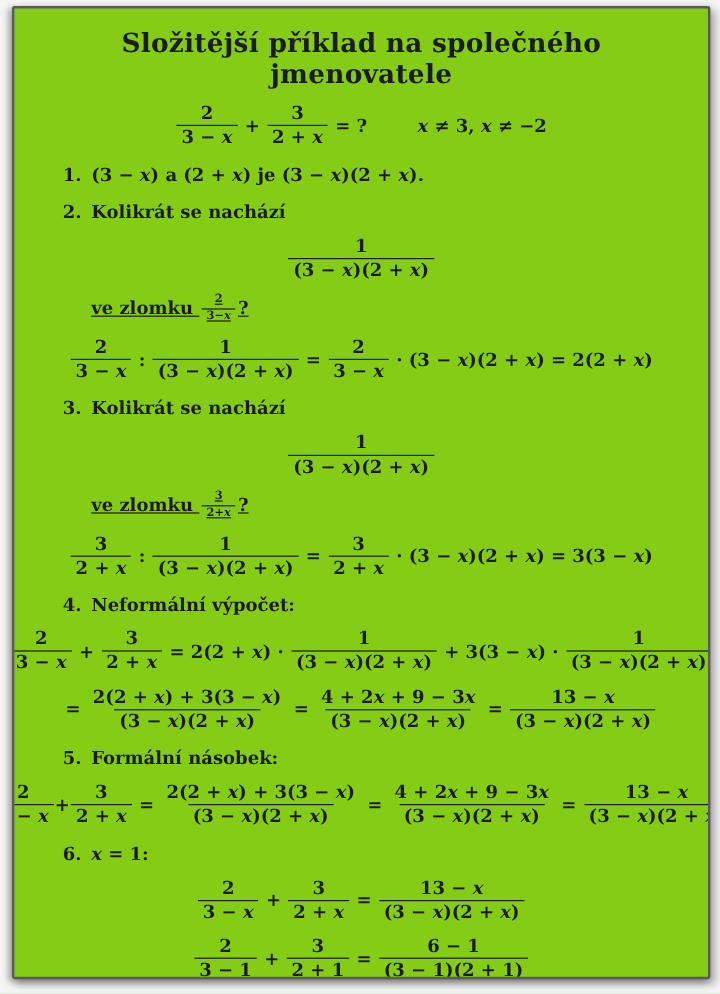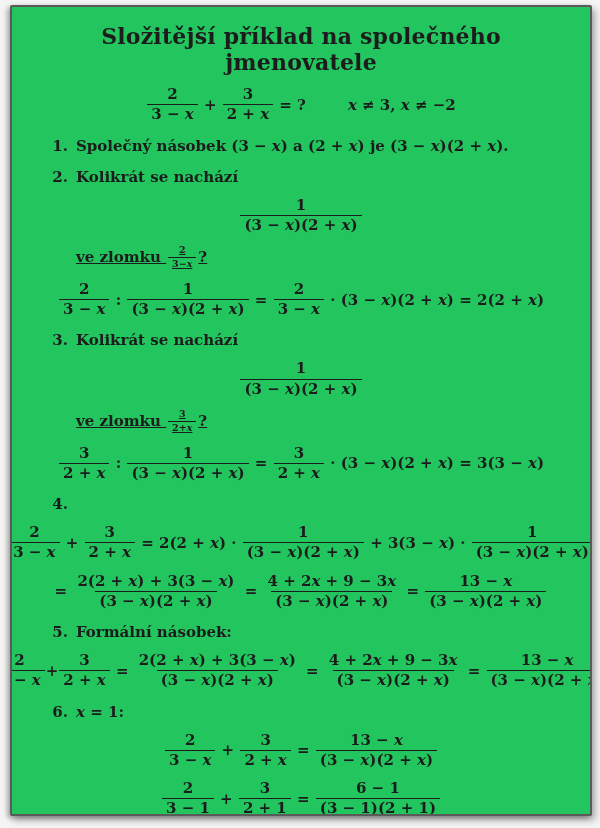--- a/index.html
+++ b/index.html
@@ -7,21 +7,21 @@
     width: 600px; height: 828px;
     background: #f4f4f4;
     font-family: "DejaVu Serif", serif;
     font-weight: 700;
     color: #1c1c1c;
     overflow: hidden;
   }
   .page {
     position: absolute;
     left: 10px; top: 5px; right: 8px; bottom: 12px;
-    background: #22c55e;
+    background: #84cc16;
     border: 2px solid #5a5a5a;
     border-radius: 2px;
     box-shadow: -3px 2px 5px rgba(0,0,0,0.28), 3px 4px 7px rgba(0,0,0,0.32);
     padding: 10px 20px 6px 20px;
     box-sizing: border-box;
     overflow: hidden;
   }
   .title {
     font-size: 22px;
     text-align: center;
@@ -83,41 +83,42 @@
 <body>
 
 <div class="page">
 
   <h1 class="title">Složitější příklad na společného jmenovatele</h1>
 
   <div class="mline"><span class="frac tok"><span class="num">2</span><span class="den">3 − <i>x</i></span></span><span class="mi tok"> + </span><span class="frac tok"><span class="num">3</span><span class="den">2 + <i>x</i></span></span><span class="mi tok"> = ?</span><span class="gap tok" style="width: 42px;"></span><span class="mi tok"><i>x</i> ≠ 3, <i>x</i> ≠ −2</span></div>
 
   <div class="item">
     <span class="no">1.</span>
-    <span class="itext"><span class="rm tok">Společný násobek </span><span class="mi tok">(3 − <i>x</i>)</span><span class="rm tok"> a </span><span class="mi tok">(2 + <i>x</i>)</span><span class="rm tok"> je </span><span class="mi tok">(3 − <i>x</i>)(2 + <i>x</i>)</span><span class="rm tok">.</span></span>
+    <span class="itext"><span class="mi tok">(3 − <i>x</i>)</span><span class="rm tok"> a </span><span class="mi tok">(2 + <i>x</i>)</span><span class="rm tok"> je </span><span class="mi tok">(3 − <i>x</i>)(2 + <i>x</i>)</span><span class="rm tok">.</span></span>
   </div>
 
   <div class="item">
     <span class="no">2.</span>
     <span class="itext">Kolikrát se nachází</span>
   </div>
   <div class="mline"><span class="frac tok"><span class="num">1</span><span class="den">(3 − <i>x</i>)(2 + <i>x</i>)</span></span></div>
   <div class="cont-line"><span class="rm tok">ve zlomku </span><span class="frac sfrac tok"><span class="num">2</span><span class="den">3−<i>x</i></span></span><span class="mi tok">?</span></div>
   <div class="mline"><span class="frac tok"><span class="num">2</span><span class="den">3 − <i>x</i></span></span><span class="mi tok"> : </span><span class="frac tok"><span class="num">1</span><span class="den">(3 − <i>x</i>)(2 + <i>x</i>)</span></span><span class="mi tok"> = </span><span class="frac tok"><span class="num">2</span><span class="den">3 − <i>x</i></span></span><span class="mi tok"> · (3 − <i>x</i>)(2 + <i>x</i>) = 2(2 + <i>x</i>)</span></div>
 
   <div class="item">
     <span class="no">3.</span>
     <span class="itext">Kolikrát se nachází</span>
   </div>
   <div class="mline"><span class="frac tok"><span class="num">1</span><span class="den">(3 − <i>x</i>)(2 + <i>x</i>)</span></span></div>
   <div class="cont-line"><span class="rm tok">ve zlomku </span><span class="frac sfrac tok"><span class="num">3</span><span class="den">2+<i>x</i></span></span><span class="mi tok">?</span></div>
   <div class="mline"><span class="frac tok"><span class="num">3</span><span class="den">2 + <i>x</i></span></span><span class="mi tok"> : </span><span class="frac tok"><span class="num">1</span><span class="den">(3 − <i>x</i>)(2 + <i>x</i>)</span></span><span class="mi tok"> = </span><span class="frac tok"><span class="num">3</span><span class="den">2 + <i>x</i></span></span><span class="mi tok"> · (3 − <i>x</i>)(2 + <i>x</i>) = 3(3 − <i>x</i>)</span></div>
 
   <div class="item">
     <span class="no">4.</span>
+    <span class="itext">Neformální výpočet:</span>
   </div>
   <div class="mline"><span class="frac tok"><span class="num">2</span><span class="den">3 − <i>x</i></span></span><span class="mi tok"> + </span><span class="frac tok"><span class="num">3</span><span class="den">2 + <i>x</i></span></span><span class="mi tok"> = 2(2 + <i>x</i>) · </span><span class="frac tok"><span class="num">1</span><span class="den">(3 − <i>x</i>)(2 + <i>x</i>)</span></span><span class="mi tok"> + 3(3 − <i>x</i>) · </span><span class="frac tok"><span class="num">1</span><span class="den">(3 − <i>x</i>)(2 + <i>x</i>)</span></span></div>
   <div class="mline"><span class="mi tok">= </span><span class="frac tok"><span class="num">2(2 + <i>x</i>) + 3(3 − <i>x</i>)</span><span class="den">(3 − <i>x</i>)(2 + <i>x</i>)</span></span><span class="mi tok"> = </span><span class="frac tok"><span class="num">4 + 2<i>x</i> + 9 − 3<i>x</i></span><span class="den">(3 − <i>x</i>)(2 + <i>x</i>)</span></span><span class="mi tok"> = </span><span class="frac tok"><span class="num">13 − <i>x</i></span><span class="den">(3 − <i>x</i>)(2 + <i>x</i>)</span></span></div>
 
   <div class="item">
     <span class="no">5.</span>
     <span class="itext">Formální násobek:</span>
   </div>
   <div class="mline"><span class="frac tok"><span class="num">2</span><span class="den">3 − <i>x</i></span></span><span class="mi tok">+</span><span class="frac tok"><span class="num">3</span><span class="den">2 + <i>x</i></span></span><span class="mi tok"> = </span><span class="frac tok"><span class="num">2(2 + <i>x</i>) + 3(3 − <i>x</i>)</span><span class="den">(3 − <i>x</i>)(2 + <i>x</i>)</span></span><span class="mi tok"> = </span><span class="frac tok"><span class="num">4 + 2<i>x</i> + 9 − 3<i>x</i></span><span class="den">(3 − <i>x</i>)(2 + <i>x</i>)</span></span><span class="mi tok"> = </span><span class="frac tok"><span class="num">13 − <i>x</i></span><span class="den">(3 − <i>x</i>)(2 + <i>x</i>)</span></span></div>
 

